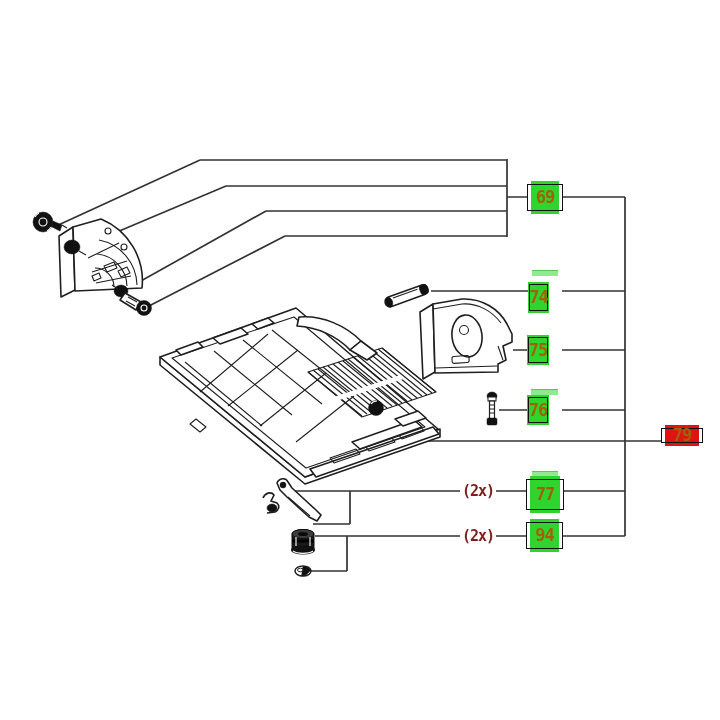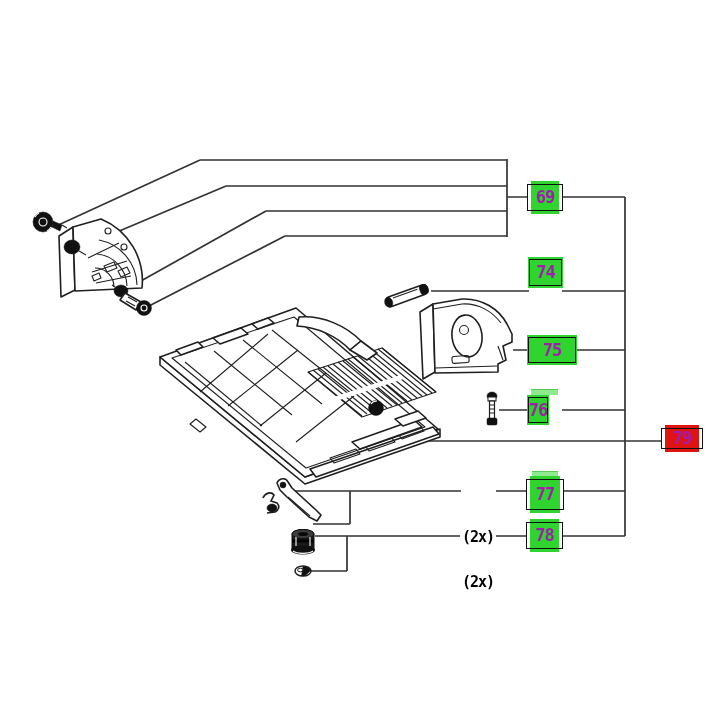--- a/index.html
+++ b/index.html
@@ -15,27 +15,27 @@
   .blk{fill:#111111;stroke:#111111;stroke-width:.5;}
   .hl{stroke:#ffffff;stroke-width:1.1;fill:none;}
   
   .callout{position:absolute;display:flex;align-items:center;justify-content:center;}
   .callout .fill{position:absolute;top:-3px;bottom:-3px;left:4px;right:4px;background:#2fd42f;}
   .callout.solid .fill{left:-1px;right:-1px;top:-2px;bottom:-2px;}
   .callout.red .fill{background:#e01313;}
   .callout .frame{position:absolute;left:0;top:0;right:0;bottom:0;border:1.7px solid #101010;}
   .callout .num{
     position:relative;z-index:2;font-family:"DejaVu Sans Mono",monospace;
-    font-weight:bold;font-size:17px;line-height:17px;color:#a21caf;letter-spacing:-1px;text-align:center;
+    font-weight:bold;font-size:17px;line-height:17px;color:#a16207;letter-spacing:-1px;text-align:center;
   }
   .sliver{position:absolute;background:#8fe98f;border-top:1px solid #57c957;}
   .qty{
     position:absolute;width:36px;height:20px;line-height:20px;text-align:center;
     font-family:"DejaVu Sans Mono",monospace;font-weight:bold;font-size:15px;
-    color:#000000;letter-spacing:-1px;background:#fff;z-index:3;margin-top:46px;
+    color:#7f1d1d;letter-spacing:-1px;background:#fff;z-index:3;
   }
 </style>
 </head>
 <body>
 
 <div class="stage">
 
   <svg width="720" height="720" viewBox="0 0 720 720">
 
     <g>
@@ -172,27 +172,27 @@
     </g>
   </svg>
 
   <div class="callout" style="left:527px;top:184px;width:36px;height:27px">
     <span class="fill"></span>
     <span class="frame"></span>
     <span class="num">69</span>
   </div>
 
   <span class="sliver" style="left:532px;top:270px;width:26px;height:5px"></span>
-  <div class="callout solid" style="left:529px;top:259px;width:33px;height:27px">
+  <div class="callout solid" style="left:529px;top:284px;width:19px;height:27px">
     <span class="fill"></span>
     <span class="frame"></span>
     <span class="num">74</span>
   </div>
 
-  <div class="callout solid" style="left:528px;top:337px;width:48px;height:26px">
+  <div class="callout solid" style="left:528px;top:337px;width:20px;height:26px">
     <span class="fill"></span>
     <span class="frame"></span>
     <span class="num">75</span>
   </div>
 
   <span class="sliver" style="left:531px;top:389px;width:27px;height:5px"></span>
   <div class="callout solid" style="left:528px;top:397px;width:20px;height:26px">
     <span class="fill"></span>
     <span class="frame"></span>
     <span class="num">76</span>
@@ -202,23 +202,23 @@
   <div class="callout" style="left:526px;top:479px;width:38px;height:31px">
     <span class="fill"></span>
     <span class="frame"></span>
     <span class="num">77</span>
   </div>
   <div class="qty" style="left:460px;top:481px">(2x)</div>
 
   <div class="callout" style="left:526px;top:522px;width:37px;height:27px">
     <span class="fill"></span>
     <span class="frame"></span>
-    <span class="num">78</span>
+    <span class="num">94</span>
   </div>
   <div class="qty" style="left:460px;top:526px">(2x)</div>
 
-  <div class="callout red" style="left:661px;top:428px;width:42px;height:21px">
+  <div class="callout red" style="left:661px;top:428px;width:42px;height:15px">
     <span class="fill"></span>
     <span class="frame"></span>
     <span class="num">79</span>
   </div>
 
 </div>
 
 </body></html>

